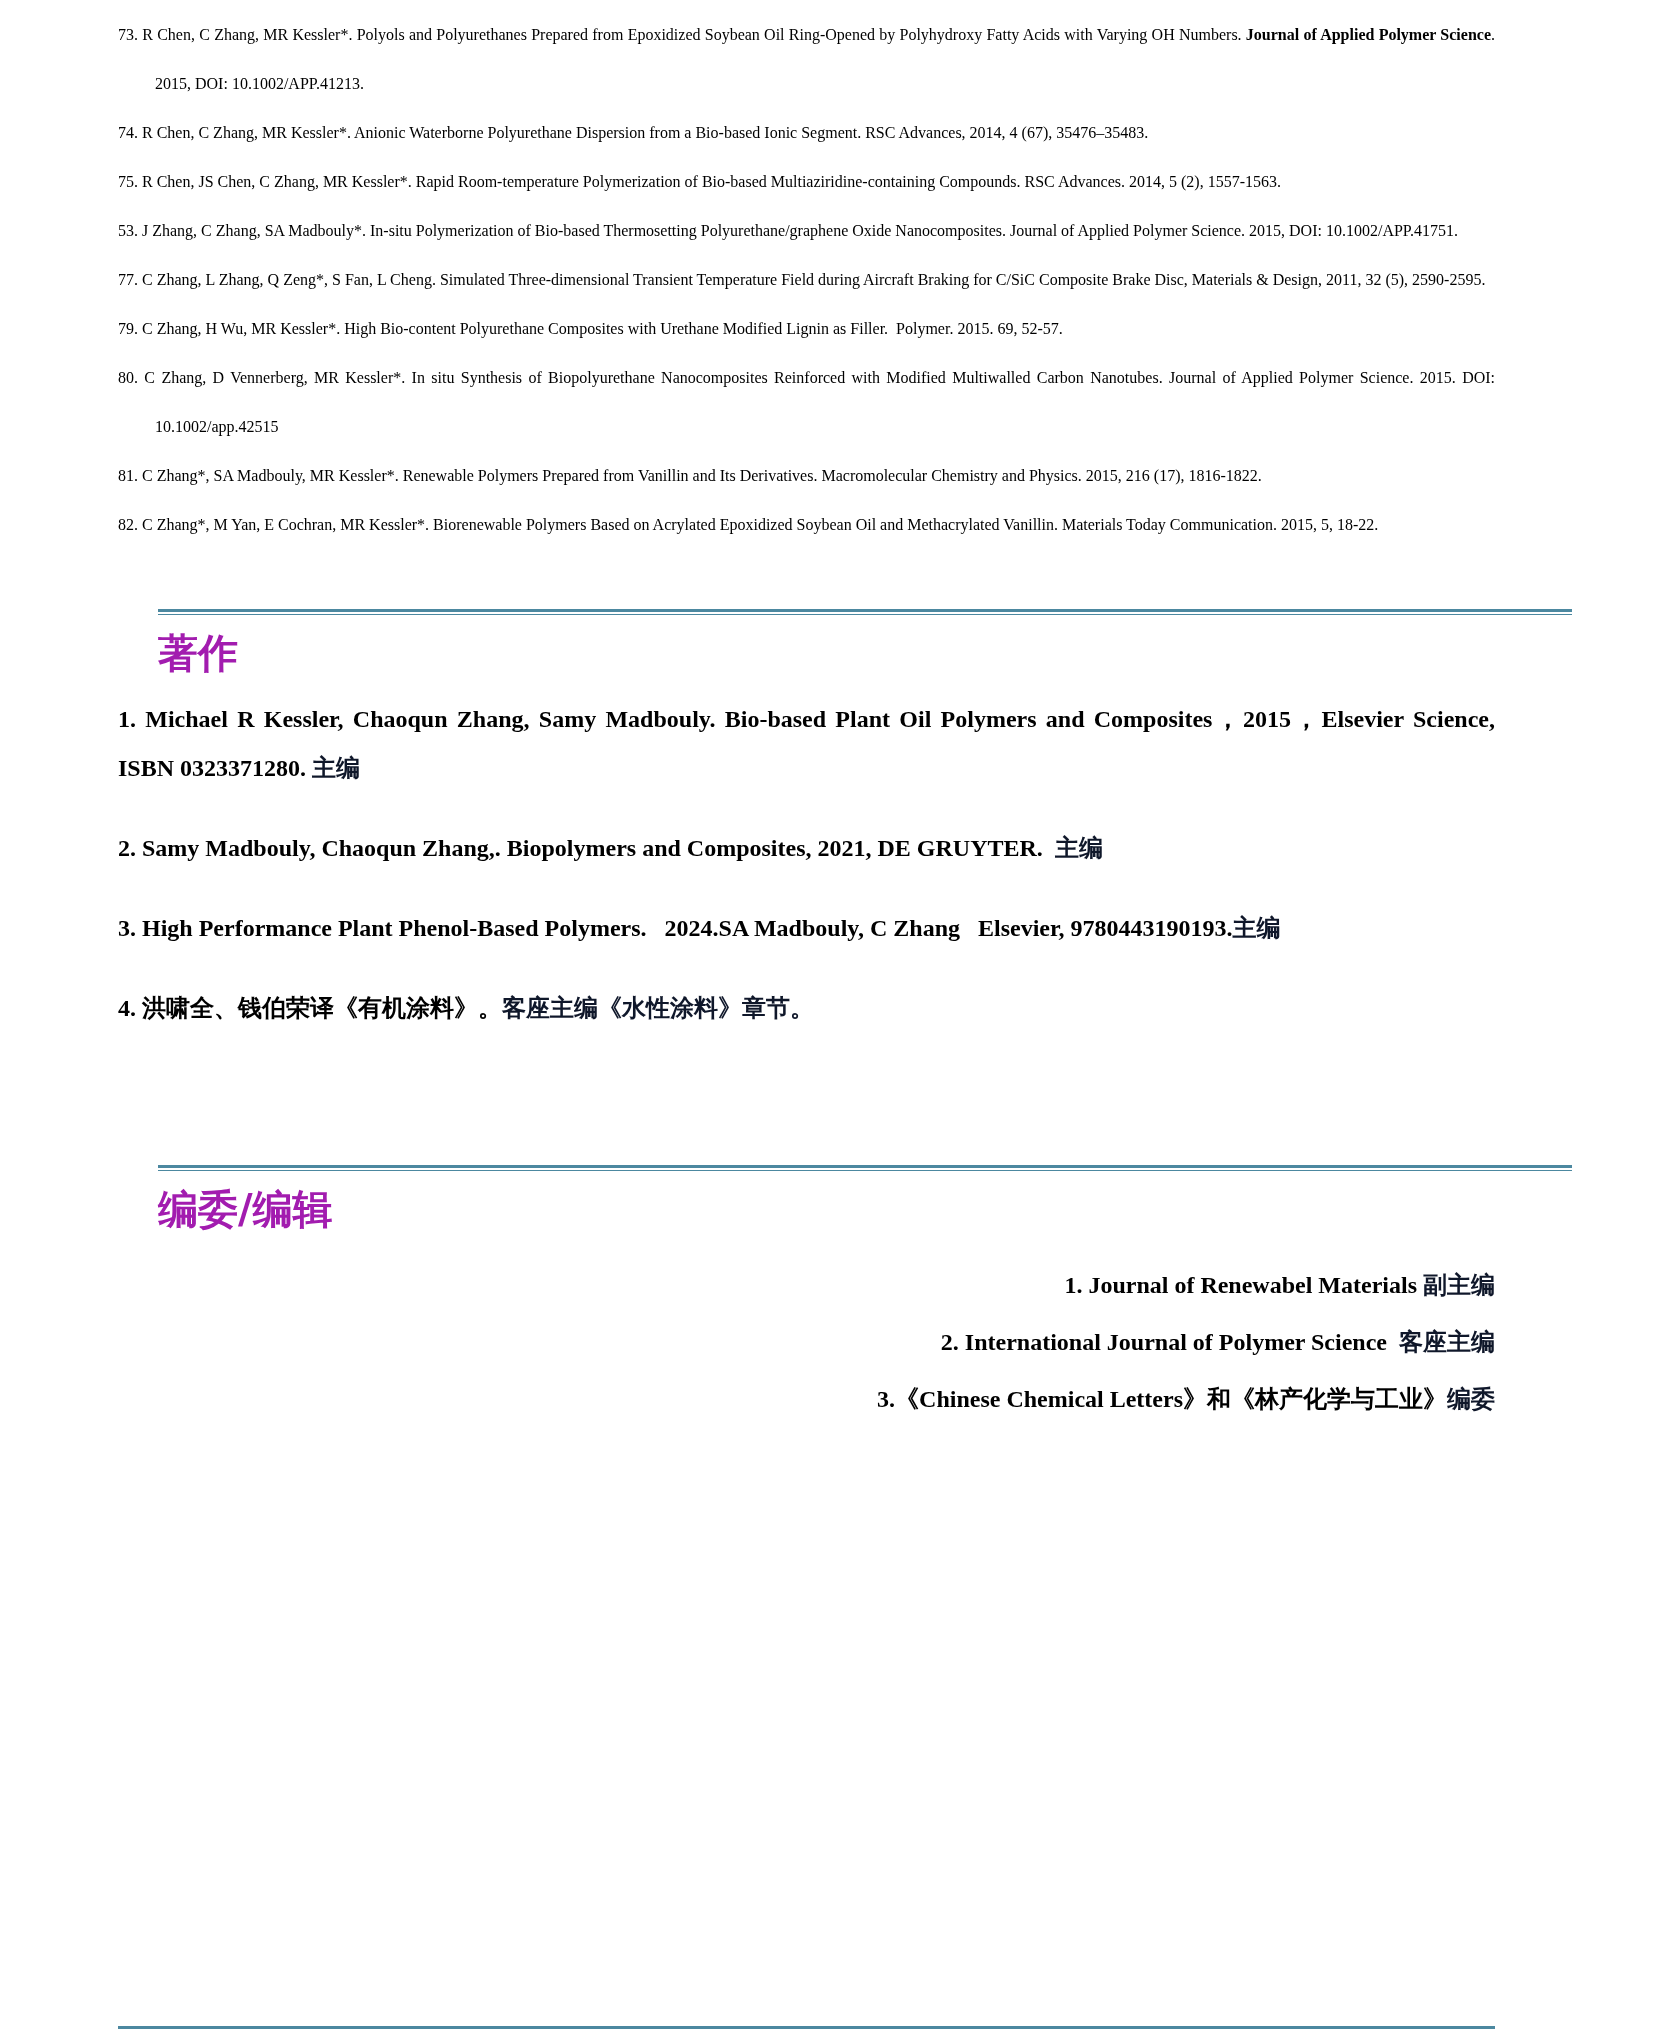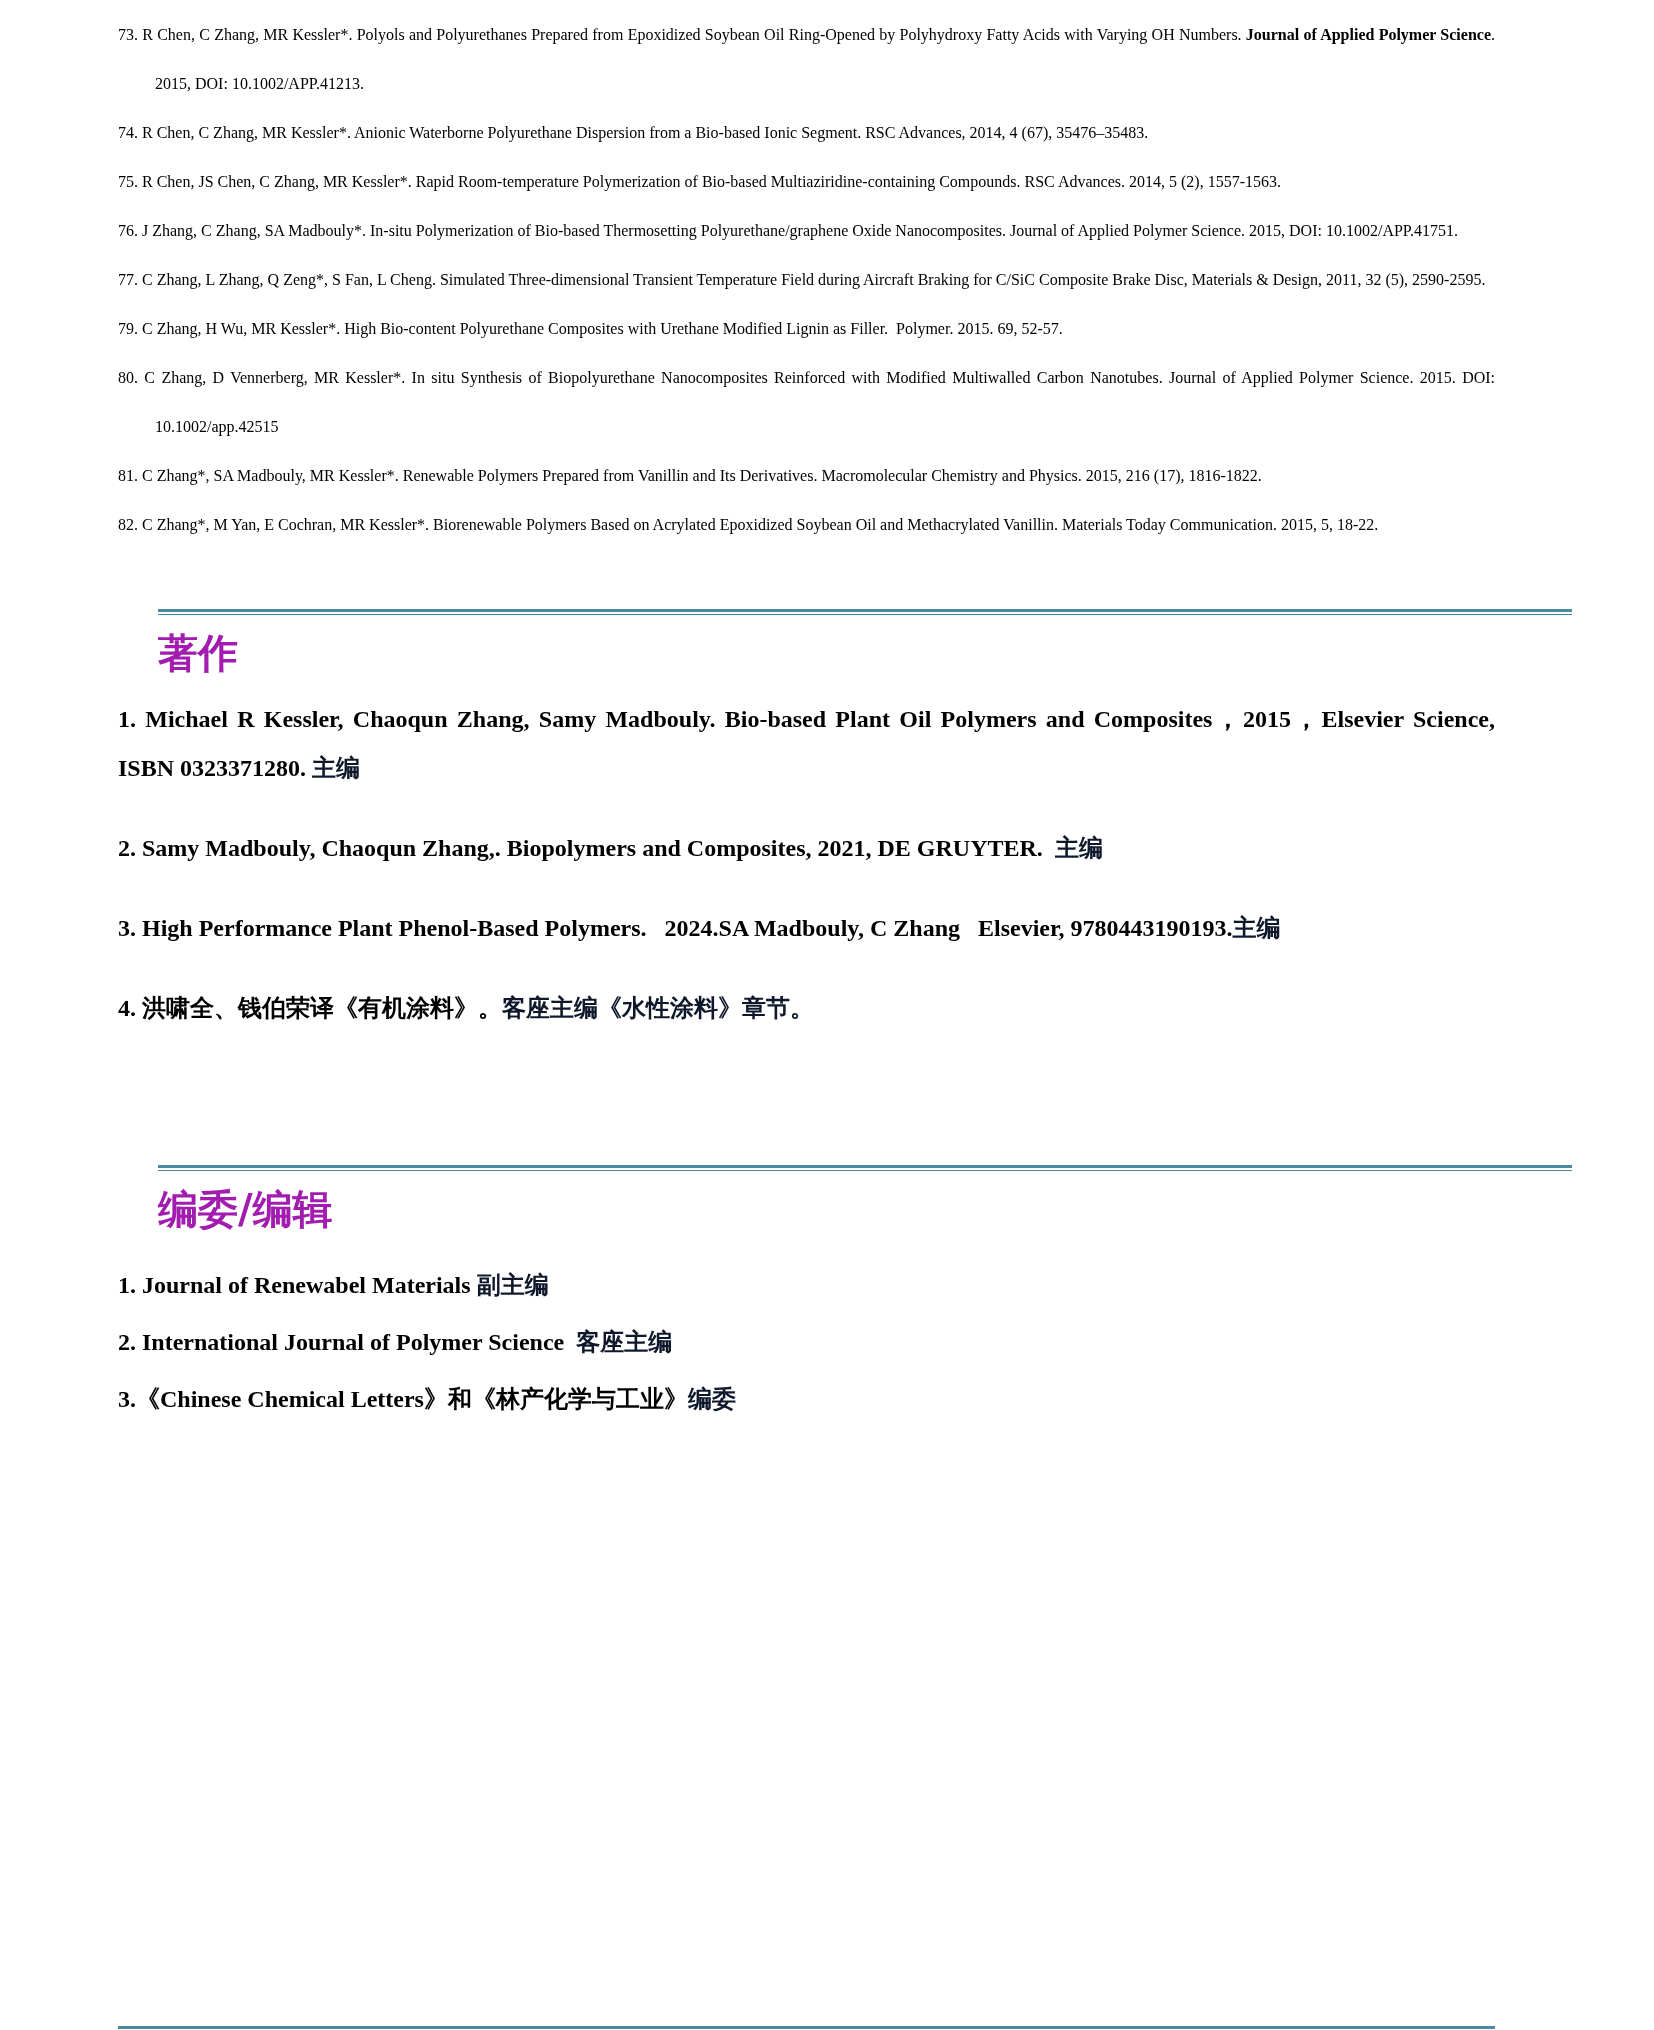--- a/index.html
+++ b/index.html
@@ -61,41 +61,42 @@
     font-size: 24px;
     line-height: 49px;
     text-align: justify;
   }
   .books p { margin: 0 0 31px 0; }
 
   .editorial {
     margin-top: 24px;
     font-size: 24px;
     line-height: 49px;
+    text-align: right;
   }
   .editorial p { margin: 0 0 8px 0; }
 
   .bottom-rule {
     position: absolute;
     left: 118px;
     top: 2026px;
     width: 1377px;
     border-top: 3px solid #4c88a0;
   }
 </style>
 </head>
 <body>
 
 <div class="content">
 
   <ol class="refs">
       <li><span>73.</span> <span class="">R Chen, C Zhang, MR Kessler*. Polyols and Polyurethanes Prepared from Epoxidized Soybean Oil Ring-Opened by Polyhydroxy Fatty Acids with Varying OH Numbers. </span><span class="bold">Journal of Applied Polymer Science</span><span class="">. 2015, DOI: 10.1002/APP.41213.</span></li>
       <li><span>74.</span> <span class="">R Chen, C Zhang, MR Kessler*. Anionic Waterborne Polyurethane Dispersion from a Bio-based Ionic Segment. RSC Advances, 2014, 4 (67), 35476–35483.</span></li>
       <li><span>75.</span> <span class="">R Chen, JS Chen, C Zhang, MR Kessler*. Rapid Room-temperature Polymerization of Bio-based Multiaziridine-containing Compounds. RSC Advances. 2014, 5 (2), 1557-1563.</span></li>
-      <li><span>76.</span> <span class="">J Zhang, C Zhang, SA Madbouly*. In-situ Polymerization of Bio-based Thermosetting Polyurethane/graphene Oxide Nanocomposites. Journal of Applied Polymer Science. 2015, DOI: 10.1002/APP.41751.</span></li>
+      <li><span>53.</span> <span class="">J Zhang, C Zhang, SA Madbouly*. In-situ Polymerization of Bio-based Thermosetting Polyurethane/graphene Oxide Nanocomposites. Journal of Applied Polymer Science. 2015, DOI: 10.1002/APP.41751.</span></li>
       <li><span>77.</span> <span class="">C Zhang, L Zhang, Q Zeng*, S Fan, L Cheng. Simulated Three-dimensional Transient Temperature Field during Aircraft Braking for C/SiC Composite Brake Disc, Materials &amp; Design, 2011, 32 (5), 2590-2595.</span></li>
       <li><span>79.</span> <span class="">C Zhang, H Wu, MR Kessler*. High Bio-content Polyurethane Composites with Urethane Modified Lignin as Filler. &nbsp;Polymer. 2015. 69, 52-57.</span></li>
       <li><span>80.</span> <span class="">C Zhang, D Vennerberg, MR Kessler*. In situ Synthesis of Biopolyurethane Nanocomposites Reinforced with Modified Multiwalled Carbon Nanotubes. Journal of Applied Polymer Science. 2015. DOI: 10.1002/app.42515</span></li>
       <li><span>81.</span> <span class="">C Zhang*, SA Madbouly, MR Kessler*. Renewable Polymers Prepared from Vanillin and Its Derivatives. Macromolecular Chemistry and Physics. 2015, 216 (17), 1816-1822.</span></li>
       <li><span>82.</span> <span class="">C Zhang*, M Yan, E Cochran, MR Kessler*. Biorenewable Polymers Based on Acrylated Epoxidized Soybean Oil and Methacrylated Vanillin. Materials Today Communication. 2015, 5, 18-22.</span></li>
     </ol>
 
   <div class="books-section">
     <div class="section-rule"></div>
     <h2 class="section-title">著作</h2>

